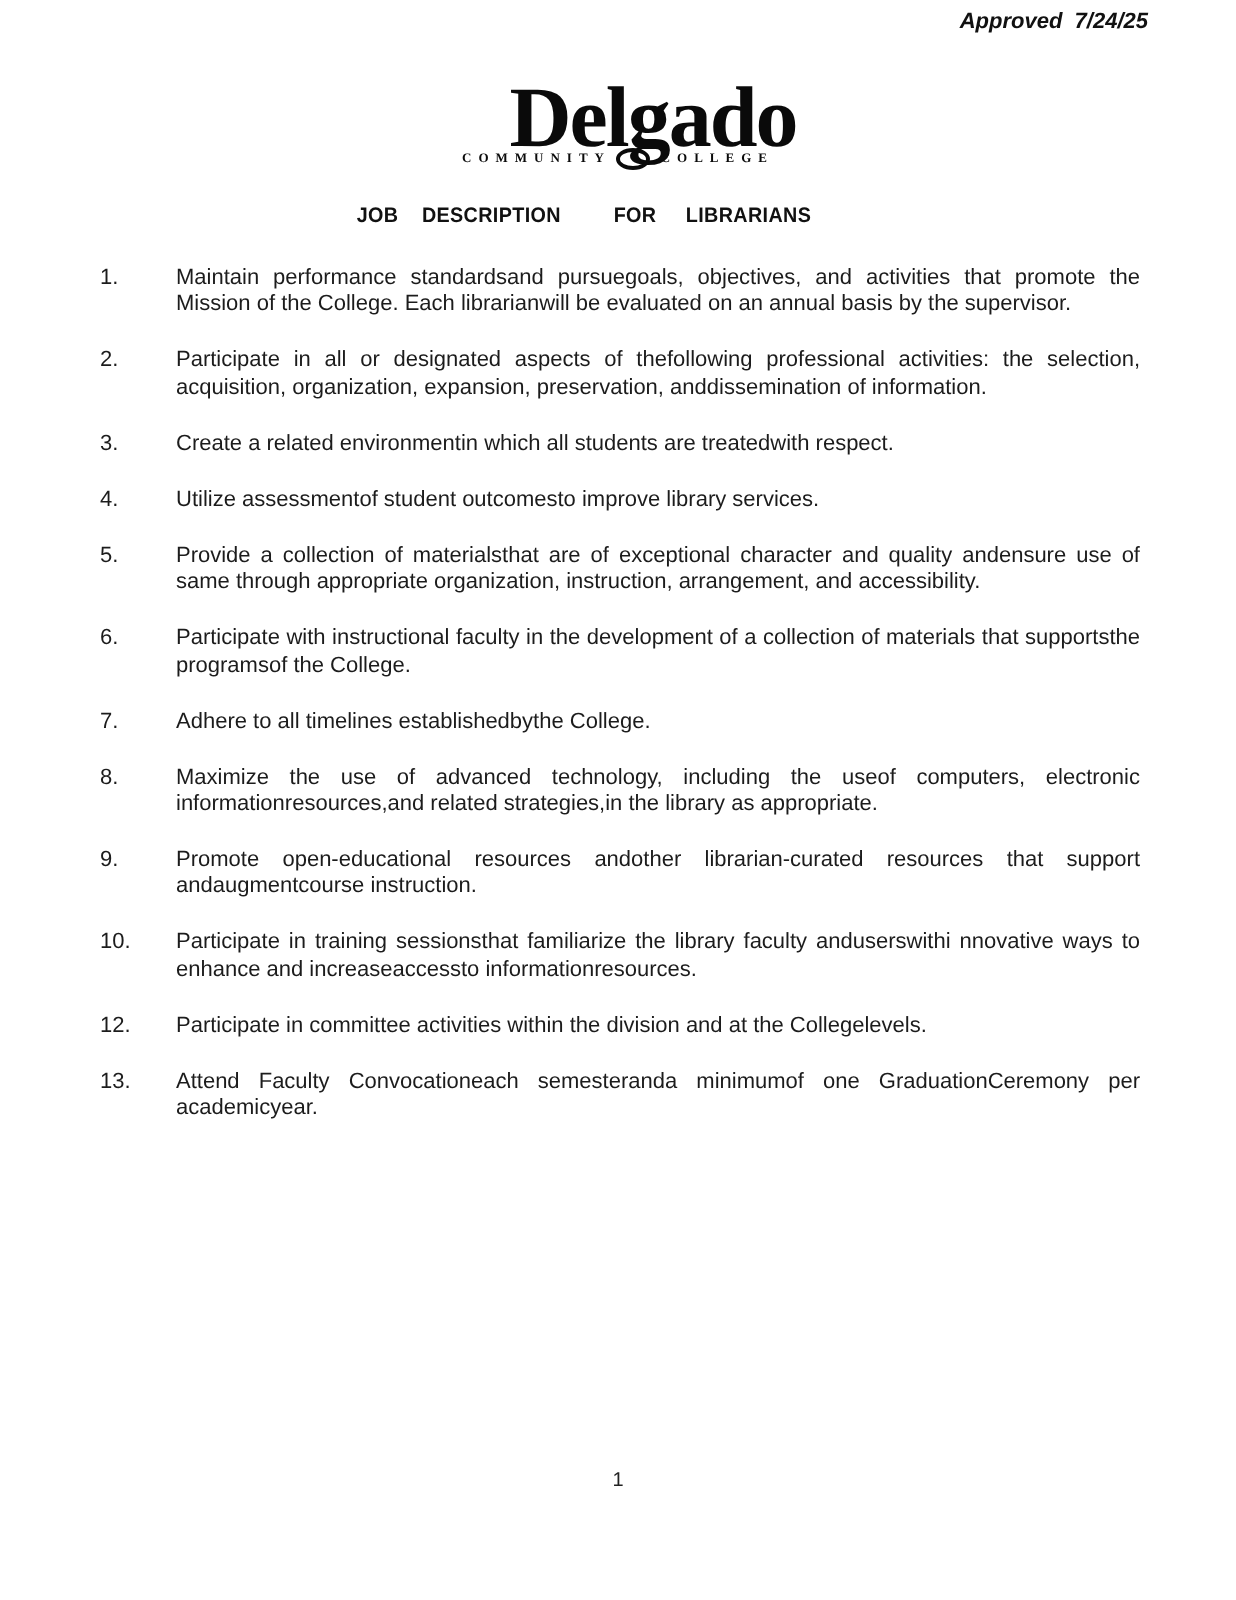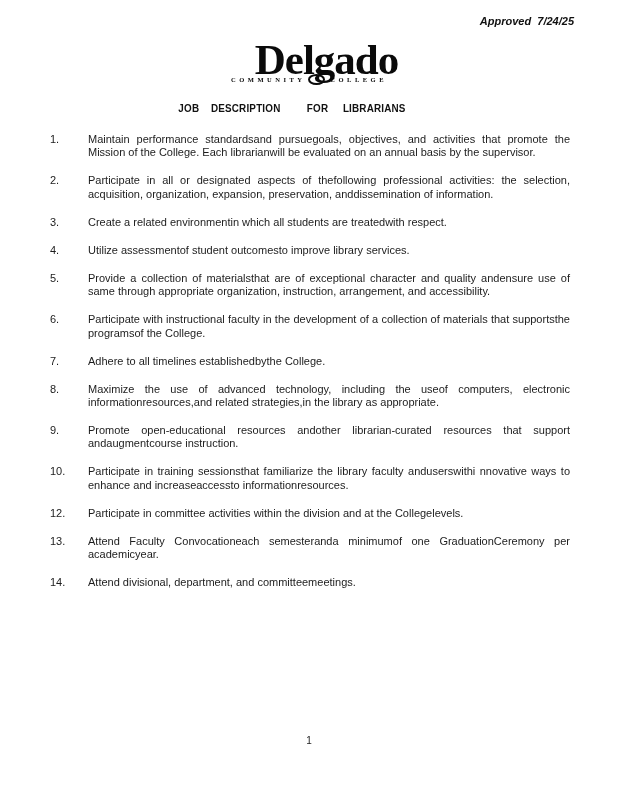--- a/index.html
+++ b/index.html
@@ -6,21 +6,21 @@
   .page{
     position:relative;
     width:618px;height:800px;
     margin:0 auto;
     background:#ffffff;
     font-family:"Liberation Sans",sans-serif;
     color:#1c1c1c;
     overflow:hidden;
   }
   .approved{
-    position:absolute;top:15px;right:44px;
+    position:absolute;top:5px;right:44px;
     font-size:11px;font-style:italic;font-weight:600;
     white-space:pre;color:#111;text-align:center;
   }
   .logo{position:absolute;top:38px;left:0;width:100%;text-align:center;}
   .logo-word{
     font-family:"Liberation Serif",serif;
     font-size:43px;font-weight:bold;line-height:1;
     letter-spacing:-1px;color:#0a0a0a;padding-left:35px;
   }
   .logo-sub{
@@ -114,21 +114,17 @@
       <span class="txt">Participate in training sessionsthat familiarize the library faculty anduserswithi nnovative ways to enhance and increaseaccessto informationresources.</span>
     </div>
     <div class="item">
       <span class="num">12.</span>
       <span class="txt">Participate in committee activities within the division and at the Collegelevels.</span>
     </div>
     <div class="item">
       <span class="num">13.</span>
       <span class="txt">Attend Faculty Convocationeach semesteranda minimumof one GraduationCeremony per academicyear.</span>
     </div>
-    <div class="item">
-      <span class="num">14.</span>
-      <span class="txt">Attend divisional, department, and committeemeetings.</span>
-    </div>
   </div>
 
   <div class="page-num">1</div>
 
 </div>
 
 </body></html>

